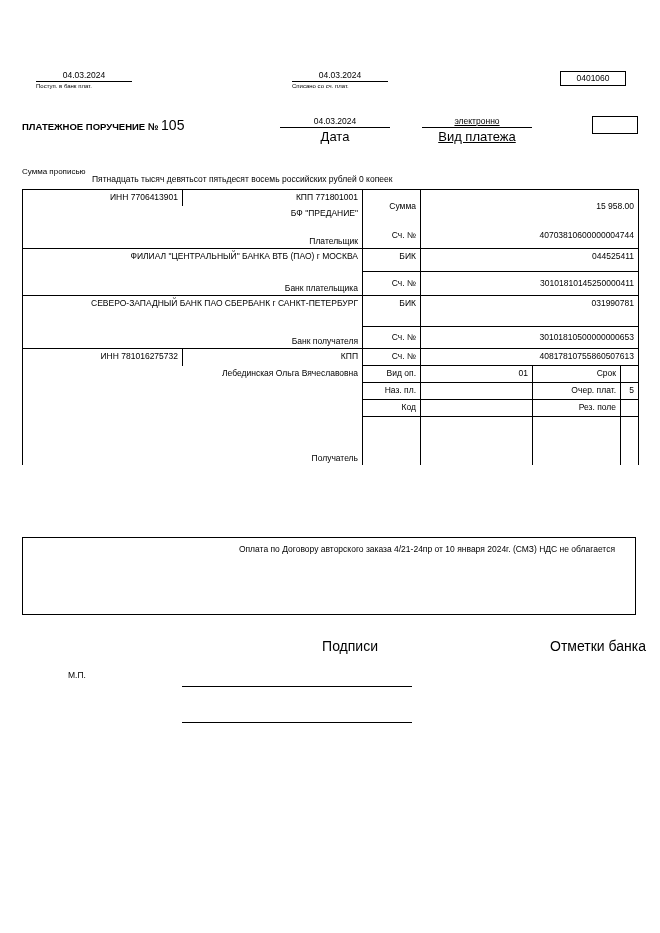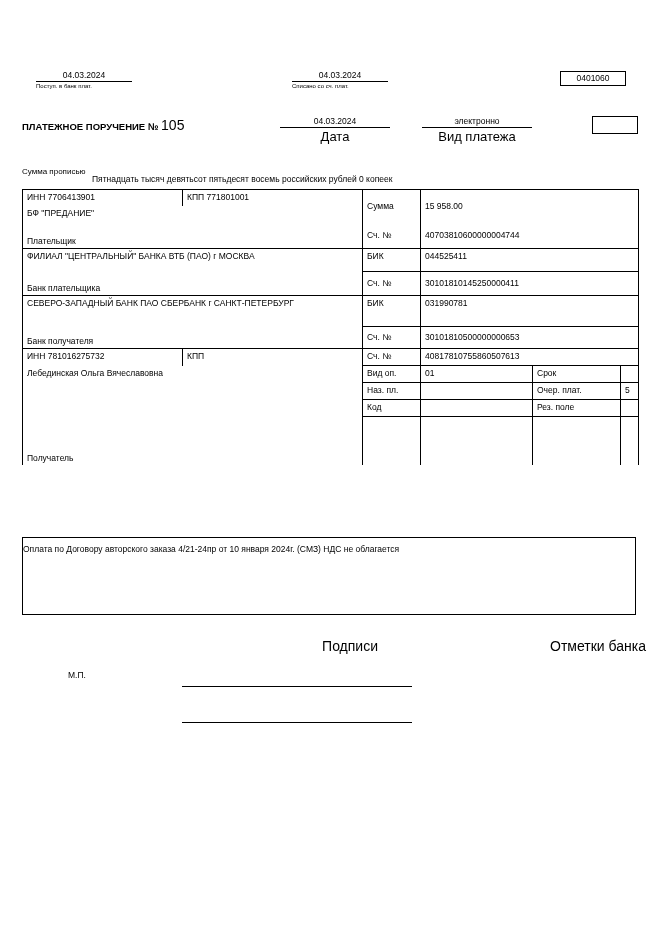--- a/index.html
+++ b/index.html
@@ -87,21 +87,21 @@
     font-size: 8.5px;
     border-bottom: 1px solid #000;
     padding-bottom: 1px;
   }
   .title-field .cap {
     display: block;
     font-size: 13px;
     padding-top: 1px;
   }
   #fld-date { left: 258px; width: 110px; }
-  #fld-kind { left: 400px; width: 110px; }
+  #fld-kind { left: 400px; width: 110px; text-decoration: underline; }
   .title-box {
     position: absolute;
     right: 0;
     top: 0;
     width: 44px;
     height: 16px;
     border: 1px solid #000;
   }
   
   .grid {
@@ -150,22 +150,23 @@
     left: 22px;
     top: 497px;
     width: 616px;
   }
   .purpose-box {
     width: 614px;
     border: 1px solid #000;
     border-top: 1px solid #000;
     height: 78px;
     box-sizing: border-box;
-    padding: 6px 0;
-    font-size: 8.5px;
+    padding: 6px 20px;
+    font-size: 8.5px;
+    text-align: right;
   }
   .purpose-label {
     margin-top: 3px;
     font-size: 8.5px;
   }
   
   .bottom {
     position: absolute;
     left: 22px;
     top: 598px;
@@ -258,21 +259,21 @@
       <span class="val">электронно</span>
       <span class="cap">Вид платежа</span>
     </div>
     <div class="title-box"></div>
   </div>
 
   <div class="grid">
     <div class="lbl-sum-words">Сумма прописью</div>
     <div class="sum-words">Пятнадцать тысяч девятьсот пятьдесят восемь российских рублей 0 копеек</div>
 
-    <table class="t" style="margin-top:22px;">
+    <table class="t" style="margin-top:22px;text-align:right;">
       <colgroup>
         <col style="width:160px">
         <col style="width:180px">
         <col style="width:58px">
         <col style="width:112px">
         <col style="width:88px">
         <col style="width:18px">
       </colgroup>
 
       <tbody>

